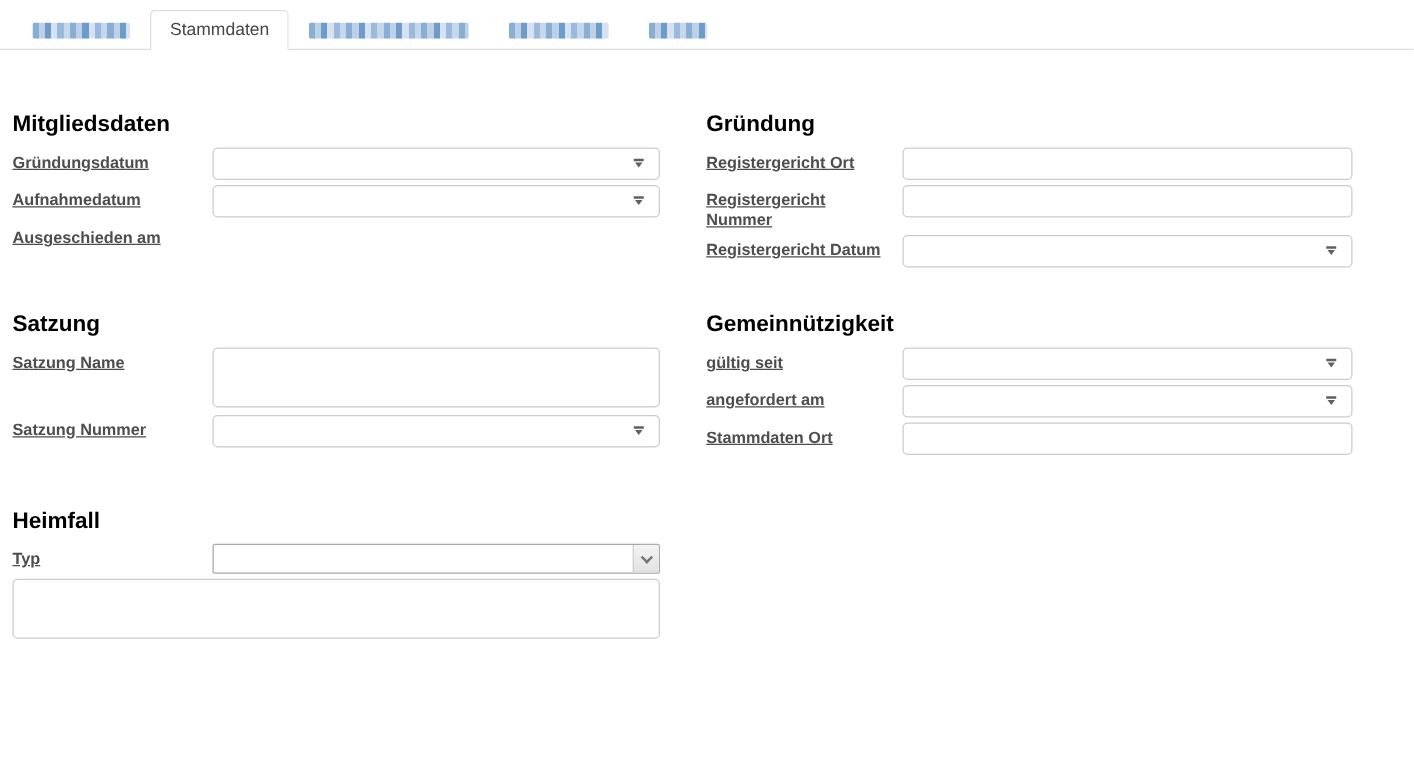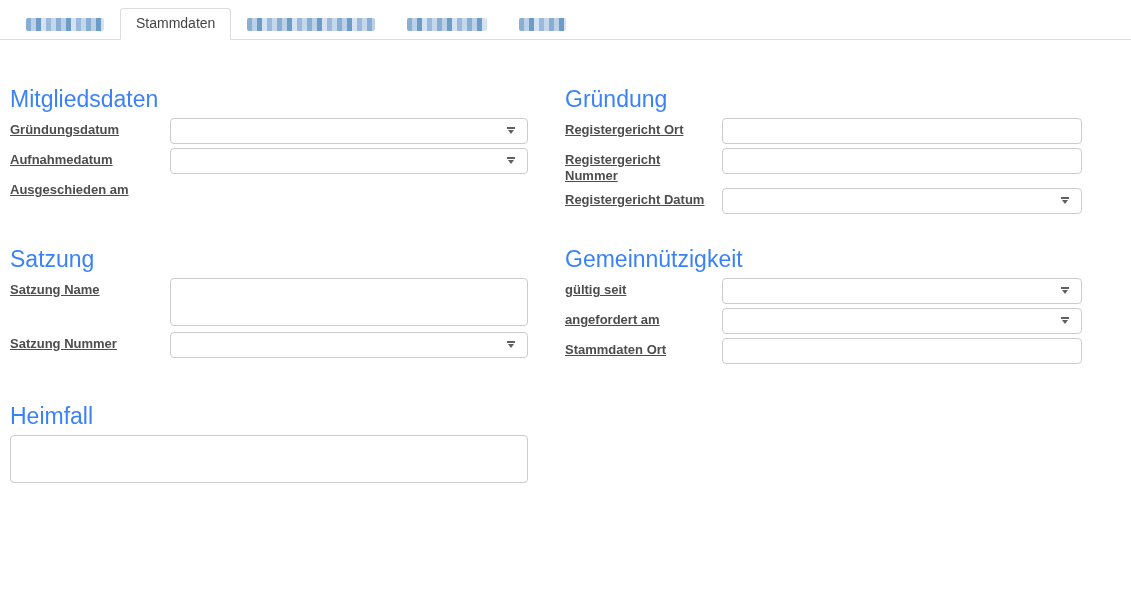--- a/index.html
+++ b/index.html
@@ -52,24 +52,24 @@
   
   .content {
     display: grid;
     grid-template-columns: 518px 517px;
     column-gap: 37px;
     padding: 0 10px;
     align-items: start;
   }
   .section h2 {
     margin: 0 0 8px 0;
-    font-size: 23px;
+    font-size: 18px;
     line-height: 22px;
-    font-weight: normal;
-    color: #3b82f6;
+    font-weight: bold;
+    color: #000000;
   }
   .mt48 { margin-top: 48px; }
   .mt30 { margin-top: 30px; }
   .mt37 { margin-top: 37px; }
 
   .frow { display: flex; margin-bottom: 4px; }
   .frow.ta { margin-bottom: 6px; }
   .flabel {
     flex: 0 0 auto;
     font-size: 13px;
@@ -274,20 +274,31 @@
           <input class="txt" type="text" value="" style="">
         </div>
       </div>
     </div>
   </div>
 
   <div class="col-left">
     <div class="section mt37">
       <h2>Heimfall</h2>
 
+      <div class="frow">
+        <div class="flabel">Typ</div>
+        <div class="fctrl">
+          <div class="nselect">
+            <select class="native"></select>
+            <span class="nselect-btn">
+              <span class="chevron"></span>
+            </span>
+          </div>
+        </div>
+      </div>
 
       <div class="frow ta">
         <div class="fctrl">
           <textarea class="txt" style=""></textarea>
         </div>
       </div>
     </div>
   </div>
 
   <div class="col-right"></div>

